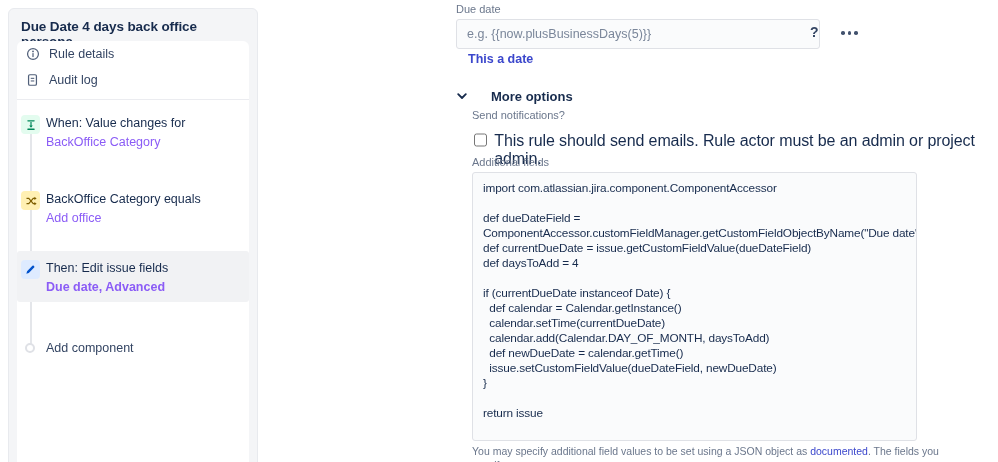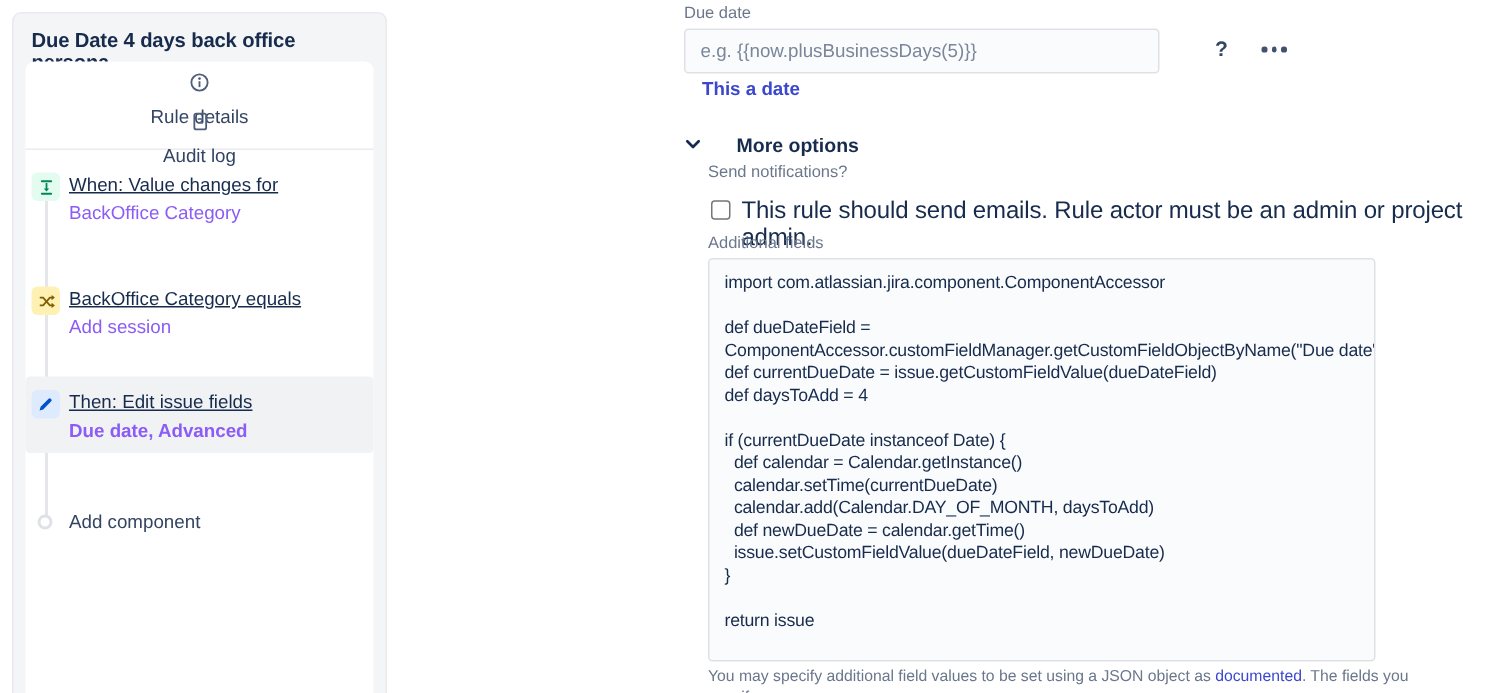--- a/index.html
+++ b/index.html
@@ -7,44 +7,44 @@
     font-family:"Liberation Sans", sans-serif; color:#172b4d; }
   .stage { position:relative; width:998px; height:462px; }
 
   
   .sidebar-card { position:absolute; left:8px; top:8px; width:250px; height:470px;
     background:#f4f5f7; border:1px solid #e8eaee; border-radius:6px; }
   .sidebar-title { padding:10px 12px 8px 12px; font-size:13.5px; font-weight:700;
     color:#172b4d; letter-spacing:-0.1px; }
   .sidebar-inner { position:absolute; left:8px; right:8px; top:32px; bottom:-6px;
     background:#fff; border-radius:6px 6px 0 0; }
-  .nav-row { display:flex; align-items:center; gap:9px; padding:6px 8px; height:26px;flex-direction:column; }
+  .nav-row { display:flex; align-items:center; gap:9px; padding:6px 8px; height:26px; }
   .nav-row .nav-label { font-size:12.5px; color:#344563; }
   .nav-icon { width:15px; height:15px; flex:0 0 15px; display:flex; align-items:center; justify-content:center; }
   .inner-divider { height:1px; background:#ebecf0; margin:6px 0 0 0; }
 
   .connector { position:absolute; left:13px; top:82px; width:2px; height:225px;
     background:#e4e6ea; z-index:0; }
 
   .comp { position:absolute; left:0; right:0; display:flex; gap:6px; padding:3px 6px 3px 4px; z-index:2; }
   .comp.selected { background:#f1f2f4; border-radius:3px; padding-top:8px; padding-bottom:8px; }
   .comp-icon { width:19px; height:19px; flex:0 0 19px; border-radius:4px;
     display:flex; align-items:center; justify-content:center; margin-top:1px; }
   .comp-text { display:flex; flex-direction:column; gap:5px; padding-top:2px; }
-  .comp-title { font-size:12.5px; color:#172b4d;text-decoration:underline; }
+  .comp-title { font-size:12.5px; color:#172b4d; }
   .comp-subtitle { font-size:12.5px; color:#8b5cf6; }
   .comp-subtitle.bold { font-weight:700; }
 
   .add-row { position:absolute; left:0; display:flex; align-items:center; gap:11px; padding-left:8px; z-index:2; }
   .add-circle { width:10px; height:10px; border:2px solid #dfe1e6; border-radius:50%; background:#fff; }
   .add-label { font-size:12.5px; color:#344563; }
 
   
   .field-label { position:absolute; font-size:11px; color:#6b778c; }
-  .duedate-input { position:absolute; left:456px; top:19px; width:317px; height:30px;
+  .duedate-input { position:absolute; left:456px; top:19px; width:364px; height:30px;
     background:#fafbfc; border:1px solid #dfe1e6; border-radius:3px;
     font-size:12.5px; color:#172b4d; padding:0 30px 0 10px;
     font-family:"Liberation Sans", sans-serif; }
   .duedate-input::placeholder { color:#7a869a; opacity:1; }
   .q-mark { position:absolute; left:810px; top:24px; font-size:14px; font-weight:700;
     color:#344563; cursor:pointer; }
   .ellipsis { position:absolute; left:841px; top:31px; display:flex; gap:3px; cursor:pointer; }
   .ellipsis i { width:3.5px; height:3.5px; background:#42526e; border-radius:50%; }
 
   .pick-date { position:absolute; left:468px; top:52px; font-size:12.5px; font-weight:700;
@@ -123,21 +123,21 @@
         <span class="comp-icon" style="background:#fff0b3;">
           <svg width="12" height="12" viewBox="0 0 16 16">
             <path d="M2 4.5 h3 l6 7 h2.5" fill="none" stroke="#7f5f01" stroke-width="1.6"></path>
             <path d="M2 11.5 h3 l6 -7 h2.5" fill="none" stroke="#7f5f01" stroke-width="1.6"></path>
             <path d="M12.5 2.2 L15.5 4.5 L12.5 6.8 Z" fill="#7f5f01"></path>
             <path d="M12.5 9.2 L15.5 11.5 L12.5 13.8 Z" fill="#7f5f01"></path>
           </svg>
         </span>
         <span class="comp-text">
           <span class="comp-title">BackOffice Category equals</span>
-          <span class="comp-subtitle">Add session</span>
+          <span class="comp-subtitle">Add office</span>
         </span>
       </div>
 
       <div class="comp selected" style="top:210px;">
         <span class="comp-icon" style="background:#deebff;">
           <svg width="11" height="11" viewBox="0 0 16 16">
             <path d="M2 14 L3 10.5 L10.8 2.7 A1.4 1.4 0 0 1 12.8 2.7 L13.3 3.2 A1.4 1.4 0 0 1 13.3 5.2 L5.5 13 Z" fill="#0052cc"></path>
           </svg>
         </span>
         <span class="comp-text">

